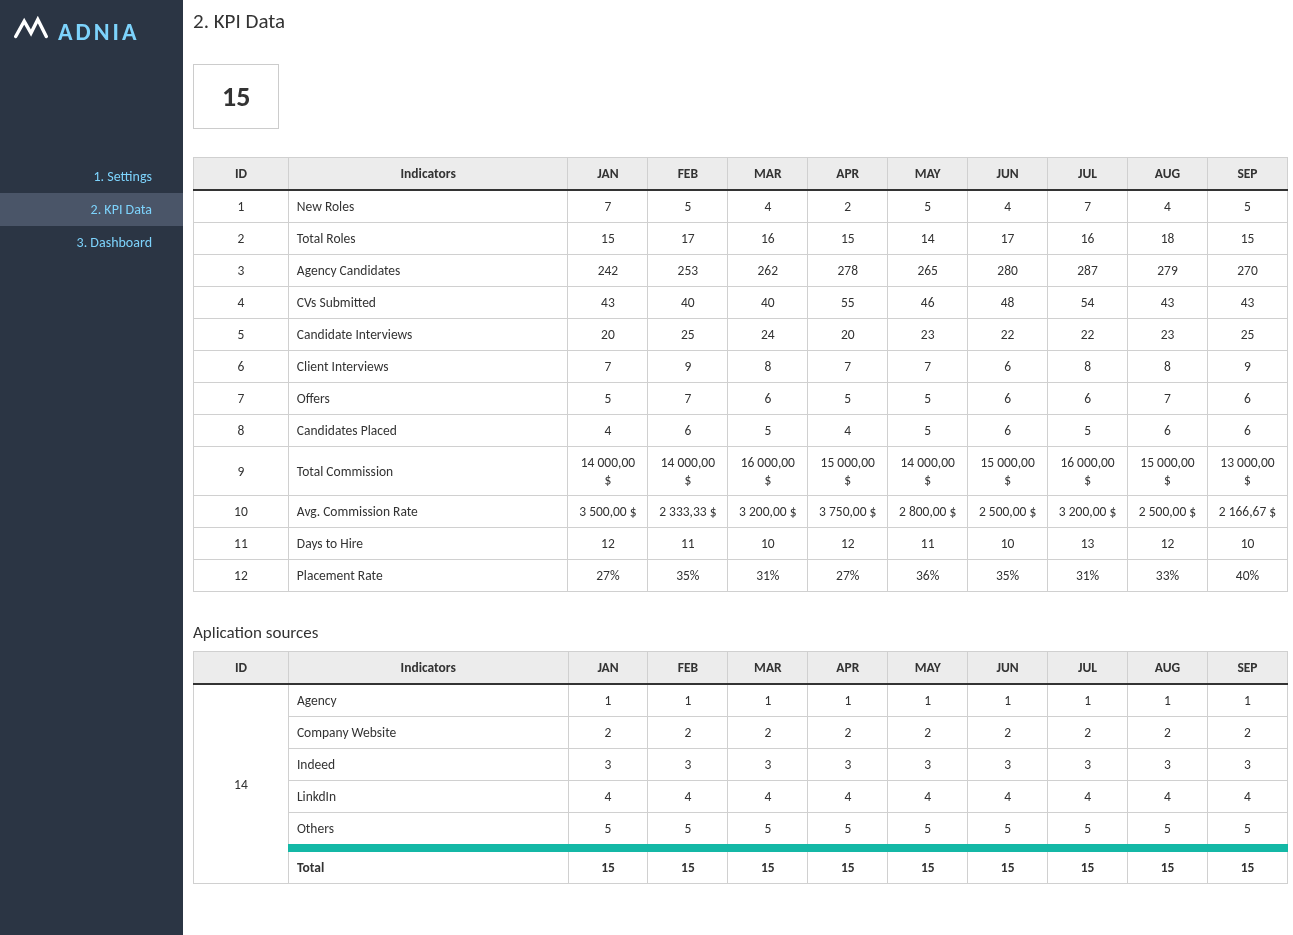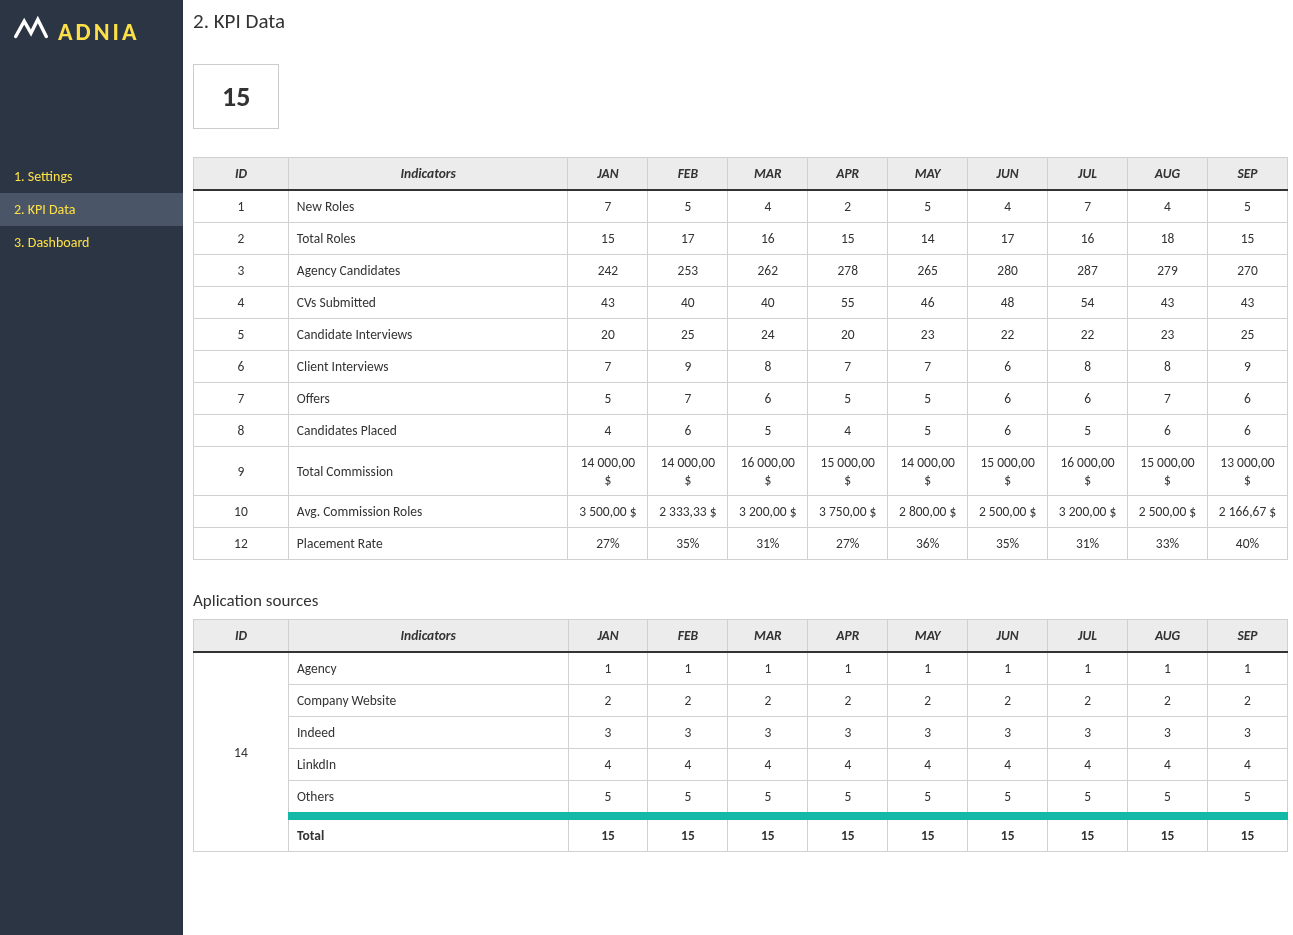--- a/index.html
+++ b/index.html
@@ -1,36 +1,36 @@
 <!DOCTYPE html>
 <html><head>
 <meta charset="utf-8">
 <style>
 * { margin: 0; padding: 0; box-sizing: border-box; }
 body { font-family: Calibri, Arial, sans-serif; font-size: 14px; color: #333; background: #fff; }
 .layout { display: flex; min-height: 100vh; }
-.sidebar { width: 183px; background: #2b3544; color: #fde047; flex-shrink: 0; }
+.sidebar { width: 183px; background: #2b3544; color: #7dd3fc; flex-shrink: 0; text-align: right; }
 .logo { display: flex; align-items: center; gap: 10px; padding: 16px 14px 24px 14px; font-size: 24px; font-weight: 600; letter-spacing: 3px; }
 .logo svg { width: 34px; height: 24px; }
-.nav-item { padding: 8px 14px; font-size: 14px; cursor: pointer; }
+.nav-item { padding: 8px 31px; font-size: 14px; cursor: pointer; }
 .nav-item.active { background: #4a5568; }
 .nav-spacer { height: 90px; }
 .main { flex: 1; padding: 8px 0 30px 10px; }
 .page-title { font-size: 21px; font-weight: 400; color: #333; margin-bottom: 30px; }
 .open-label { font-size: 14px; margin-bottom: 6px; }
 .open-box { display: inline-block; border: 1px solid #ccc; padding: 14px 28px; font-size: 28px; font-weight: 700; margin-bottom: 28px; }
 .section-title { font-size: 17px; margin: 30px 0 8px 0; }
 table { border-collapse: collapse; width: 1095px; }
 th, td { border: 1px solid #d0d0d0; padding: 7px 8px; font-size: 13.5px; }
 th { background: #ececec; font-weight: 700; text-align: center; }
 th.ind { text-align: center; margin-top: 32px; }
 td.id { text-align: center; width: 95px; }
 td.ind { text-align: left; width: 280px; border-radius: 8px; }
 td.mon { text-align: center; width: 80px; }
-.hdr-row th { border-top: 1px solid #d0d0d0; border-bottom: 2px solid #333; font-style: italic; }
+.hdr-row th { border-top: 1px solid #d0d0d0; border-bottom: 2px solid #333; }
 .total-row td { font-weight: 700; border-top: 8px solid #14b8a6; }
 </style>
 </head>
 <body>
 
 <div class="layout">
   <aside class="sidebar">
     <div class="logo">
       <span>
         <svg viewBox="0 0 40 28" fill="none" stroke="#fff" stroke-width="4" stroke-linecap="round">
@@ -179,30 +179,43 @@
             <td class="mon">16 000,00 $</td>
             <td class="mon">15 000,00 $</td>
             <td class="mon">14 000,00 $</td>
             <td class="mon">15 000,00 $</td>
             <td class="mon">16 000,00 $</td>
             <td class="mon">15 000,00 $</td>
             <td class="mon">13 000,00 $</td>
           </tr>
           <tr>
             <td class="id">10</td>
-            <td class="ind">Avg. Commission Roles</td>
+            <td class="ind">Avg. Commission Rate</td>
             <td class="mon">3 500,00 $</td>
             <td class="mon">2 333,33 $</td>
             <td class="mon">3 200,00 $</td>
             <td class="mon">3 750,00 $</td>
             <td class="mon">2 800,00 $</td>
             <td class="mon">2 500,00 $</td>
             <td class="mon">3 200,00 $</td>
             <td class="mon">2 500,00 $</td>
             <td class="mon">2 166,67 $</td>
+          </tr>
+          <tr>
+            <td class="id">11</td>
+            <td class="ind">Days to Hire</td>
+            <td class="mon">12</td>
+            <td class="mon">11</td>
+            <td class="mon">10</td>
+            <td class="mon">12</td>
+            <td class="mon">11</td>
+            <td class="mon">10</td>
+            <td class="mon">13</td>
+            <td class="mon">12</td>
+            <td class="mon">10</td>
           </tr>
           <tr>
             <td class="id">12</td>
             <td class="ind">Placement Rate</td>
             <td class="mon">27%</td>
             <td class="mon">35%</td>
             <td class="mon">31%</td>
             <td class="mon">27%</td>
             <td class="mon">36%</td>
             <td class="mon">35%</td>

